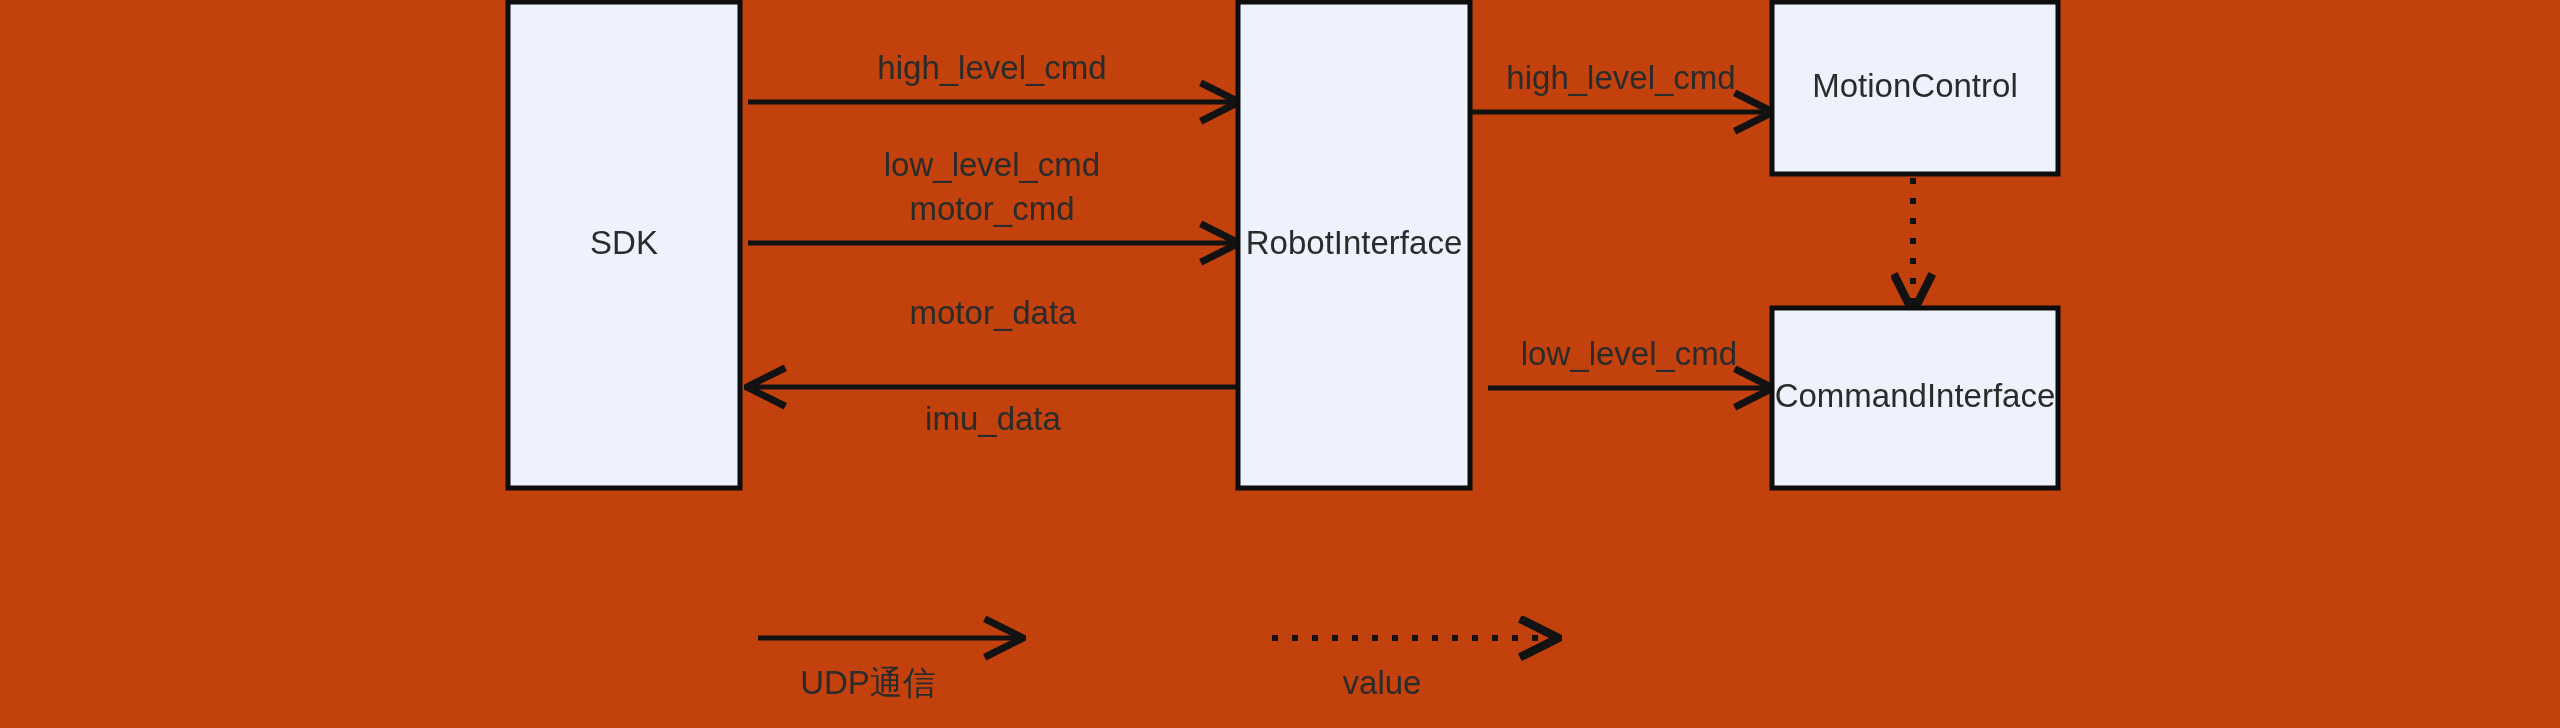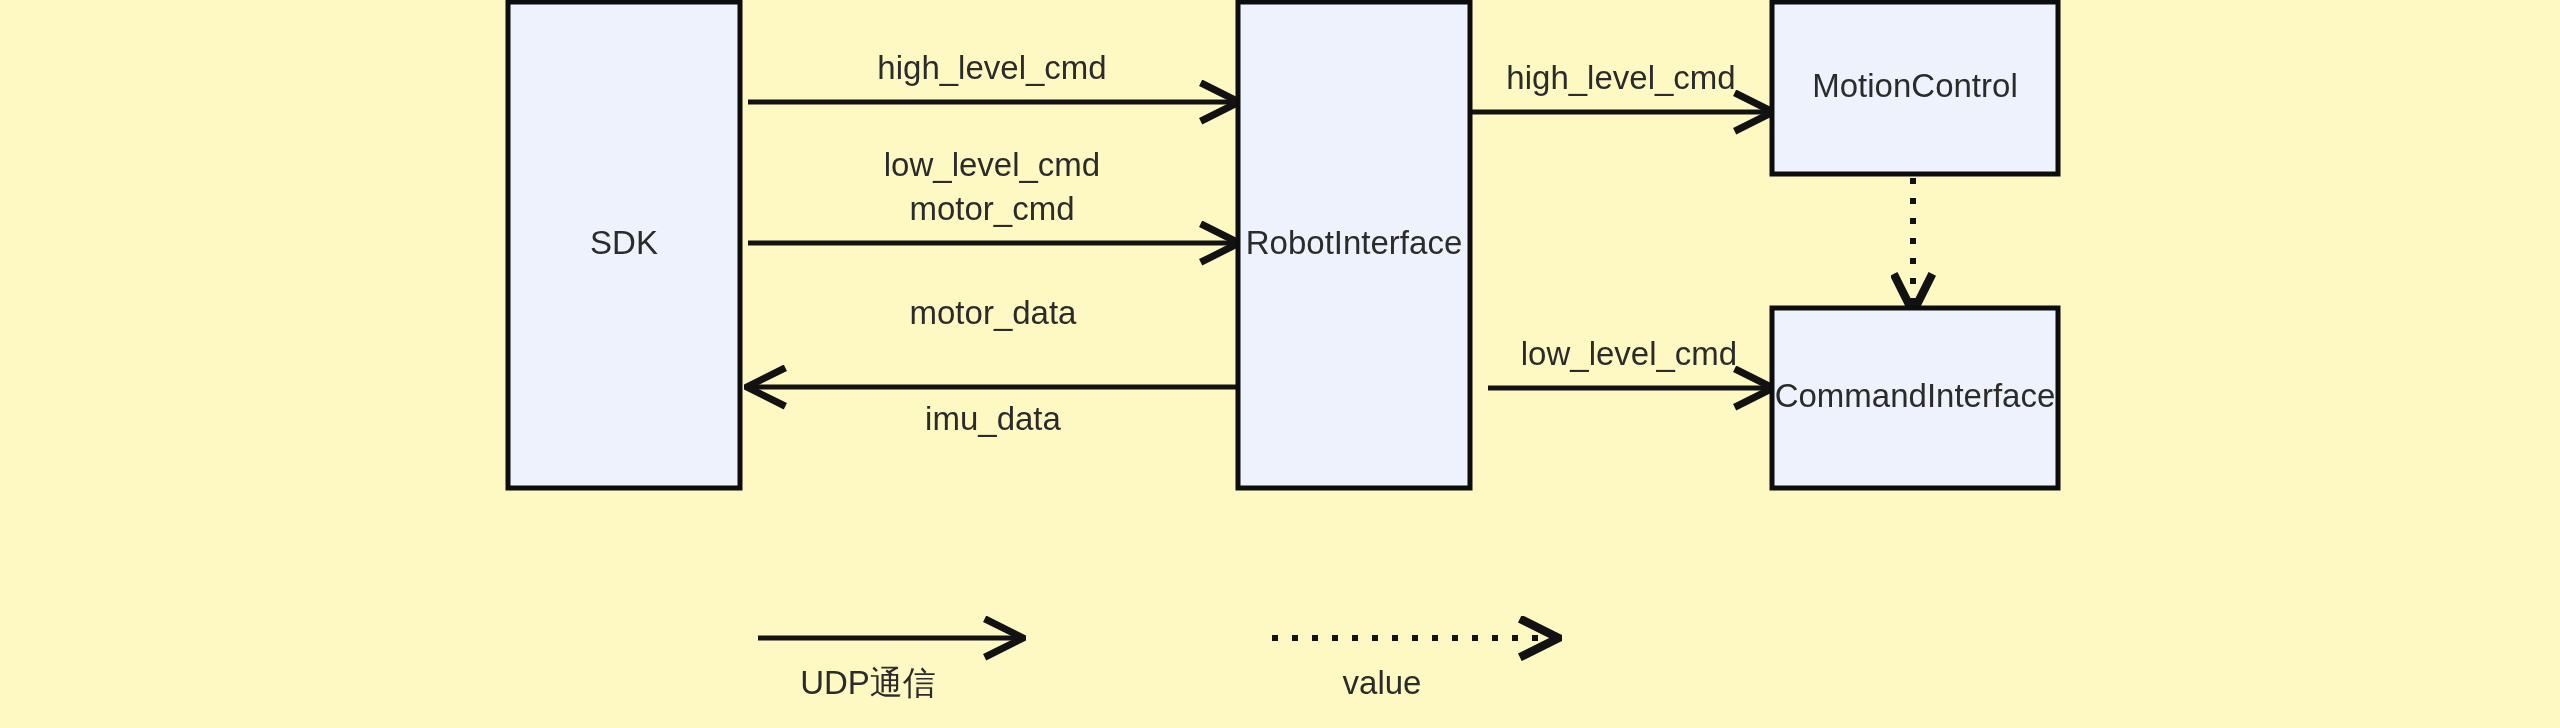--- a/index.html
+++ b/index.html
@@ -10,21 +10,21 @@
   body {
     width: 2560px;
     height: 728px;
     font-family: "Liberation Sans", sans-serif;
     overflow: hidden;
   }
   #diagram-root {
     position: relative;
     width: 2560px;
     height: 728px;
-    background: #fef9c3;
+    background: #c2410c;
   }
   svg.diagram-canvas {
     position: absolute;
     left: 0;
     top: 0;
     width: 2560px;
     height: 728px;
     display: block;
   }
   .node-rect {

